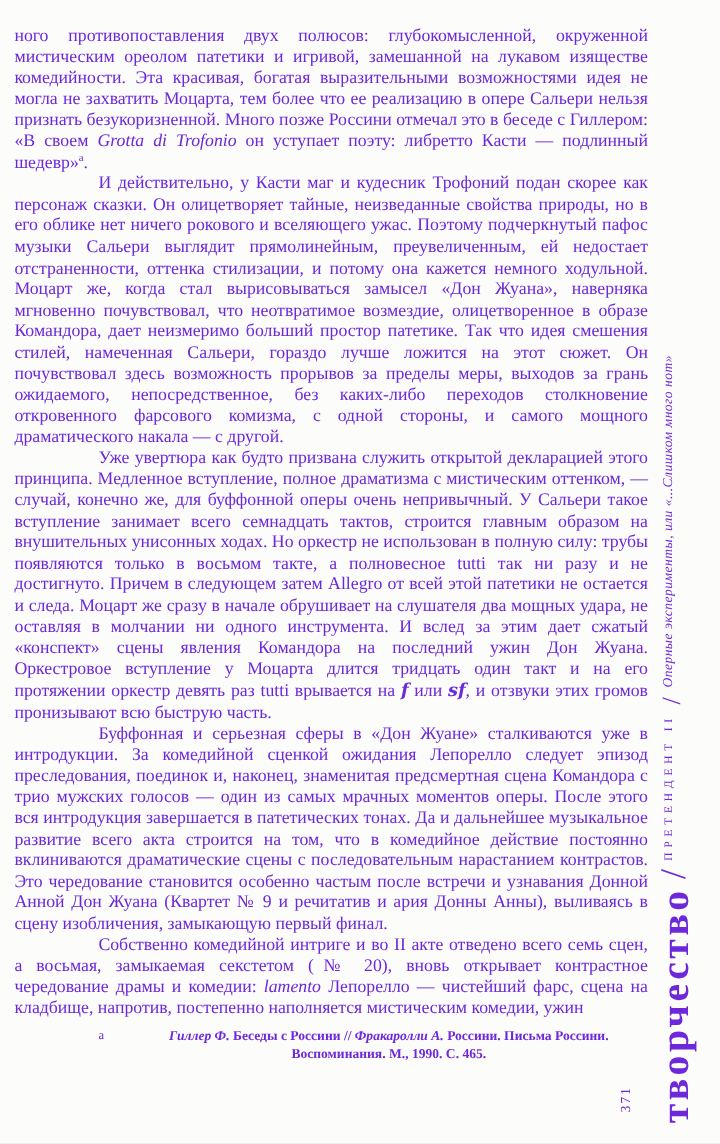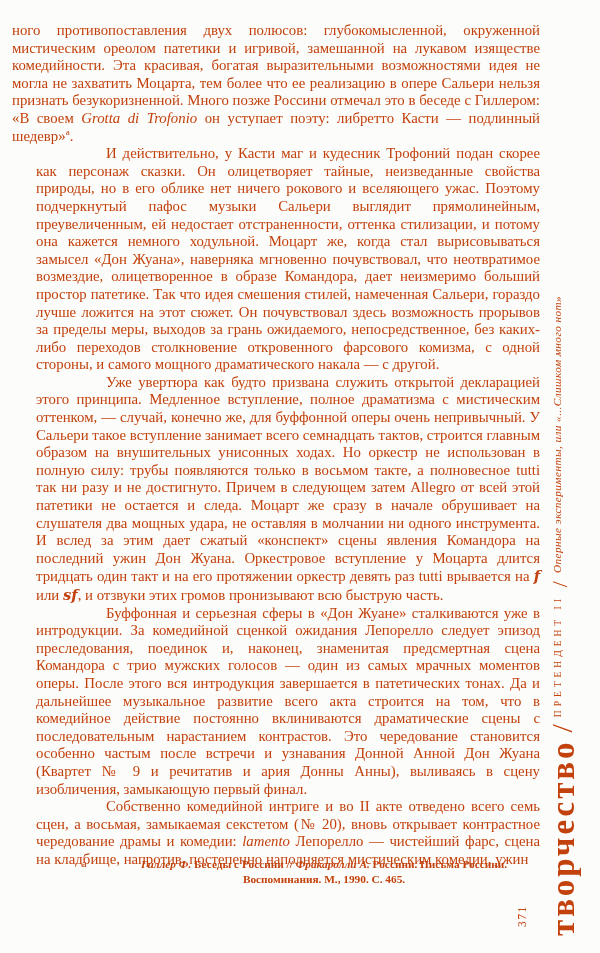--- a/index.html
+++ b/index.html
@@ -1,29 +1,29 @@
 <!DOCTYPE html>
 <html><head>
 <meta charset="utf-8">
 <style>
   html,body{margin:0;padding:0;background:#e8e8e8;}
   .page{
     position:relative;width:600px;height:953px;margin:0 auto;
-    background:#fcfcfa;color:#c2410c;overflow:hidden;
+    background:#fcfcfa;color:#6d28d9;overflow:hidden;
     font-family:"Liberation Serif", serif;
   }
   .text-block{
     position:absolute;left:12px;top:22px;width:528px;
   }
   .text-block p{
     margin:0;text-align:justify;
     font-size:14.8px;line-height:17.6px;
     -webkit-hyphens:auto;hyphens:auto;
   }
-  .text-block p.indent{text-indent:70px;margin-left:24px;}
+  .text-block p.indent{text-indent:70px;}
   .seg-i{font-style:italic;}
   .seg-dyn{font-style:italic;font-weight:bold;font-family:"DejaVu Serif", serif;}
   .seg-sup{vertical-align:super;font-size:9px;line-height:0;}
   .footnote{
     position:absolute;left:12px;top:857px;width:528px;
     font-size:11.3px;line-height:14.5px;display:flex;
   }
   .fn-marker{flex:none;margin-left:70px;width:36px;font-size:10.5px;}
   .fn-text{width:412px;text-align:center;font-weight:bold;}
   .sidebar{

